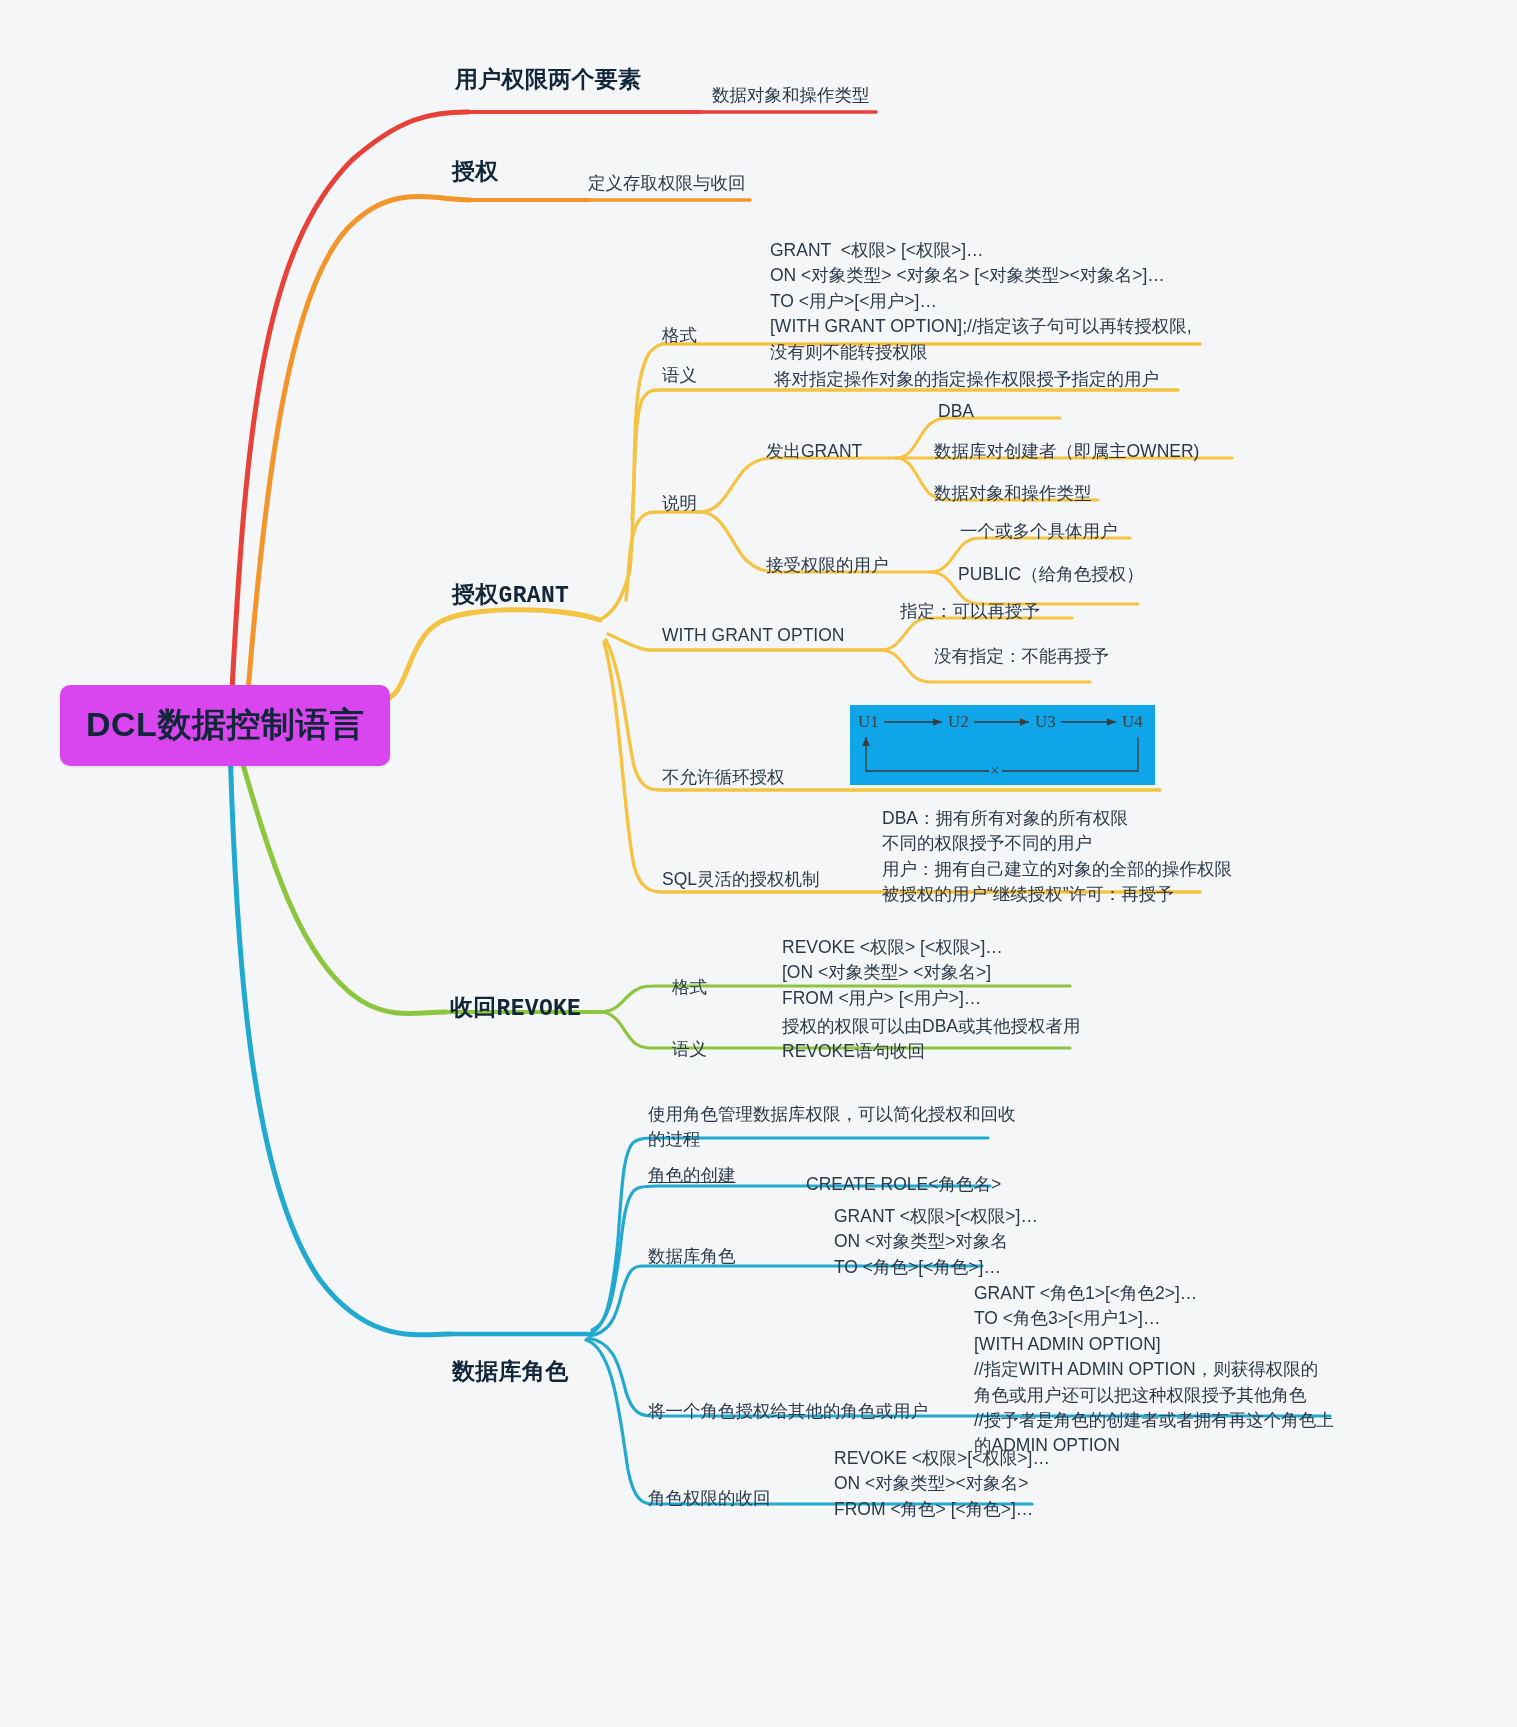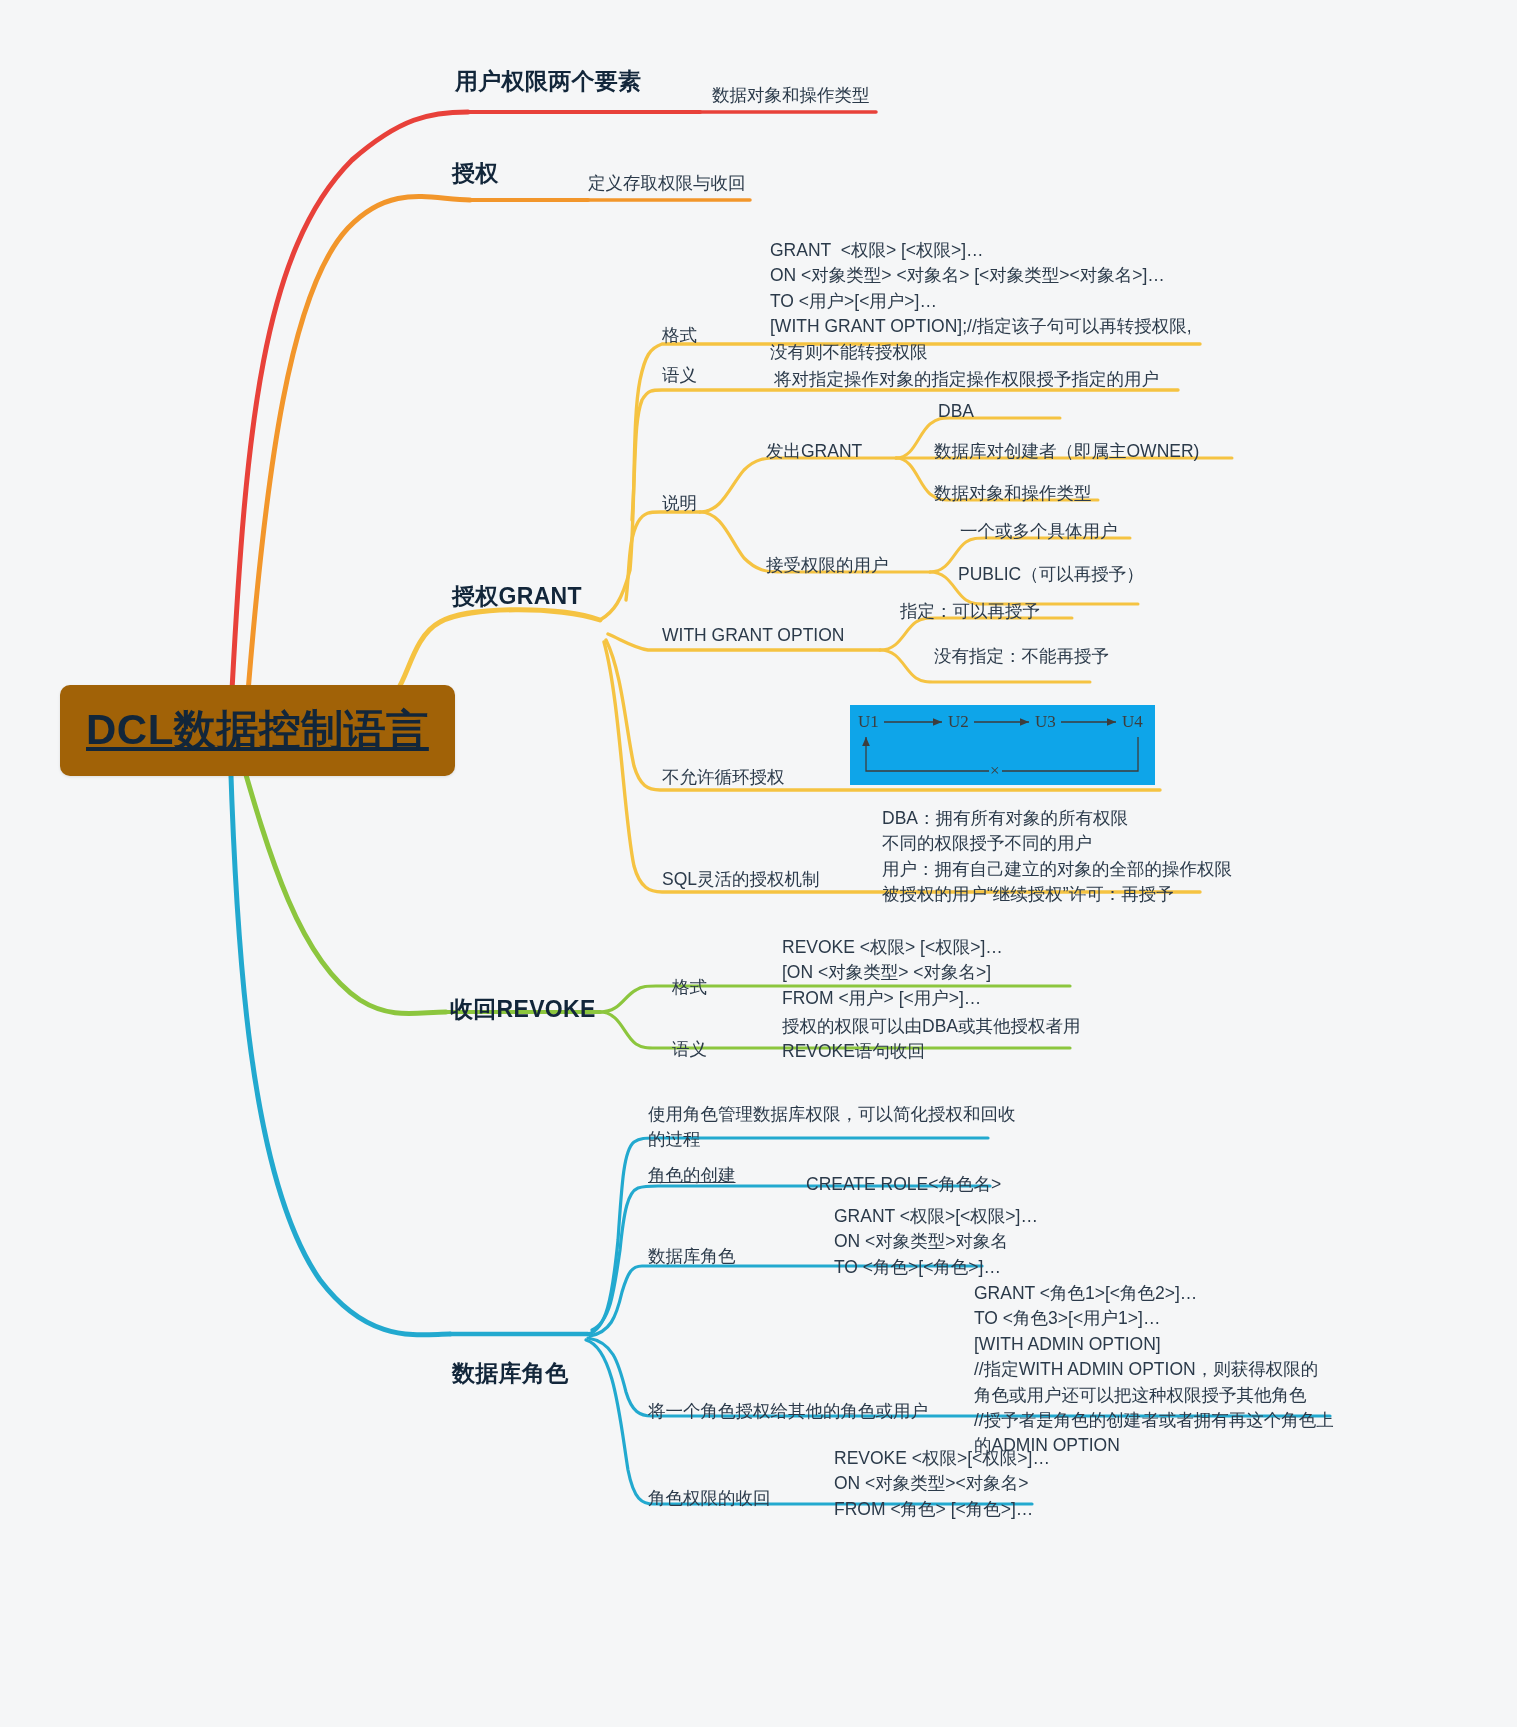--- a/index.html
+++ b/index.html
@@ -18,35 +18,35 @@
     position: absolute; inset: 0;
     width: 1517px; height: 1727px;
   }
   .node {
     position: absolute;
     white-space: pre;
     line-height: 1.32;
   }
   
   .root {
-    background: #a16207;
+    background: #d946ef;
     border-radius: 10px;
     box-shadow: 0 1px 3px rgba(0,0,0,0.10);
-    font-size: 42px;
+    font-size: 34px;
     font-weight: bold;
     color: #12263a;
     padding: 17px 26px 19px 26px;
     letter-spacing: 0.5px;
-    text-decoration: underline;
   }
   .lvl1 {
     font-size: 23px;
     font-weight: bold;
     color: #12263a;
     letter-spacing: 0.3px;
+    font-family: Liberation Mono, monospace;
   }
   .lvl2 {
     font-size: 17.5px;
     color: #2b3a4a;
     font-weight: normal;
   }
   .leaf {
     font-size: 17.5px;
     color: #2b3a4a;
     font-weight: normal;
@@ -157,21 +157,21 @@
 
 <div class="node lvl2" style="left:662px; top:492px;">说明</div>
 
 <div class="node lvl2" style="left:766px; top:440px;">发出GRANT</div>
 <div class="node leaf" style="left:938px; top:400px;">DBA</div>
 <div class="node leaf" style="left:934px; top:440px;">数据库对创建者（即属主OWNER)</div>
 <div class="node leaf" style="left:934px; top:482px;">数据对象和操作类型</div>
 
 <div class="node lvl2" style="left:766px; top:554px;">接受权限的用户</div>
 <div class="node leaf" style="left:960px; top:520px;">一个或多个具体用户</div>
-<div class="node leaf" style="left:958px; top:563px;">PUBLIC（可以再授予）</div>
+<div class="node leaf" style="left:958px; top:563px;">PUBLIC（给角色授权）</div>
 
 <div class="node lvl2" style="left:662px; top:624px;">WITH GRANT OPTION</div>
 <div class="node leaf" style="left:900px; top:600px;">指定：可以再授予</div>
 <div class="node leaf" style="left:934px; top:645px;">没有指定：不能再授予</div>
 
 <div class="node lvl2" style="left:662px; top:766px;">不允许循环授权</div>
 
 <div id="cyclebox">
   <svg width="305" height="80" viewBox="0 0 305 80" xmlns="http://www.w3.org/2000/svg">
     <defs>

